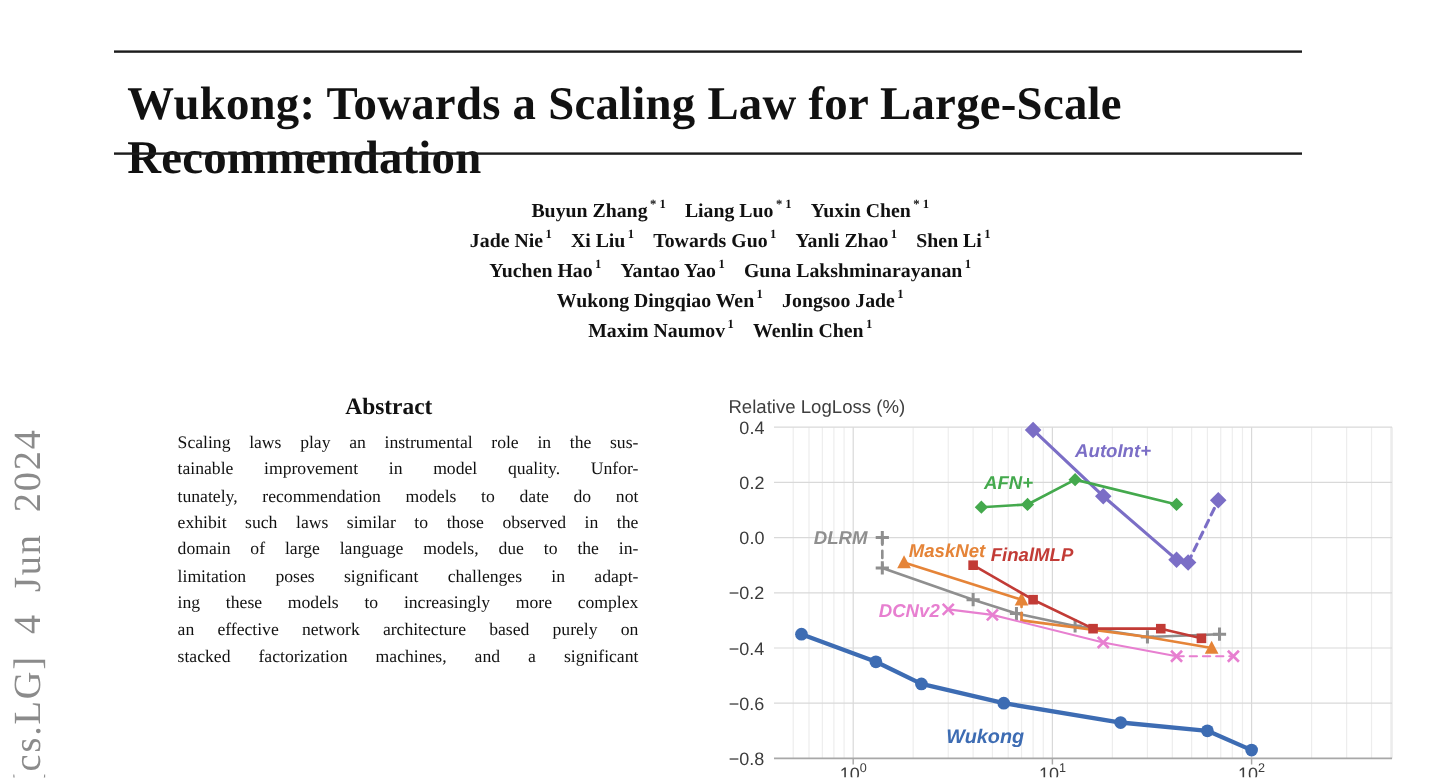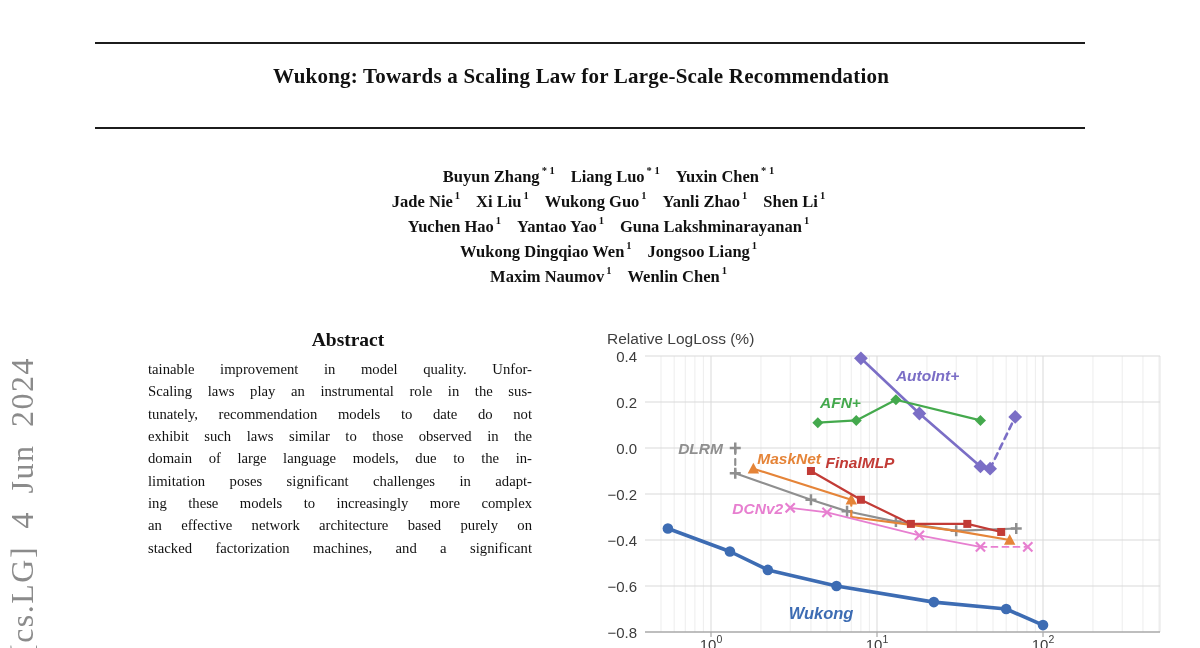--- a/index.html
+++ b/index.html
@@ -4,29 +4,29 @@
 <style>
   html,body{margin:0;padding:0;}
   body{
     width:1200px;height:648px;position:relative;overflow:hidden;
     background:#ffffff;font-family:"Liberation Serif", serif;color:#111;
   }
   .rule{position:absolute;left:95px;width:990px;height:2px;background:#1c1c1c;}
   #rule-top{top:42px;}
   #rule-bottom{top:127px;}
   #paper-title{
-    position:absolute;left:86px;top:64px;width:990px;text-align:center;
-    font-size:21px;font-weight:bold;letter-spacing:.2px;
+    position:absolute;left:106px;top:64px;width:990px;
+    font-size:39px;font-weight:bold;letter-spacing:.2px;
   }
   #authors{position:absolute;left:0;top:159px;width:1200px;text-align:center;}
   .author-line{height:25px;line-height:25px;font-weight:bold;font-size:16.5px;margin-left:17px;}
   .author{margin:0 8px;white-space:nowrap;}
   .author sup{font-size:10.5px;position:relative;top:-1px;margin-left:2px;}
   #abstract-heading{
-    position:absolute;left:156px;top:329px;width:384px;text-align:center;
+    position:absolute;left:132px;top:329px;width:384px;text-align:center;
     font-weight:bold;font-size:19.5px;
   }
   #abstract-body{
     position:absolute;left:148px;top:358px;width:384px;
     font-size:14.7px;line-height:22.35px;
   }
   .abs-line{text-align:justify;text-align-last:justify;white-space:nowrap;}
   #arxiv-label{
     position:absolute;left:4px;top:655px;transform-origin:0 0;
     transform:rotate(-90deg);white-space:nowrap;
@@ -40,31 +40,31 @@
 <body>
 
 <div class="rule" id="rule-top"></div>
 
 <div id="paper-title">Wukong: Towards a Scaling Law for Large-Scale Recommendation</div>
 
 <div class="rule" id="rule-bottom"></div>
 
 <div id="authors">
     <div class="author-line"><span class="author"><span>Buyun Zhang</span><sup>* 1</sup></span><span class="author"><span>Liang Luo</span><sup>* 1</sup></span><span class="author"><span>Yuxin Chen</span><sup>* 1</sup></span></div>
-    <div class="author-line"><span class="author"><span>Jade Nie</span><sup>1</sup></span><span class="author"><span>Xi Liu</span><sup>1</sup></span><span class="author"><span>Wukong Guo</span><sup>1</sup></span><span class="author"><span>Yanli Zhao</span><sup>1</sup></span><span class="author"><span>Shen Li</span><sup>1</sup></span></div>
+    <div class="author-line"><span class="author"><span>Jade Nie</span><sup>1</sup></span><span class="author"><span>Xi Liu</span><sup>1</sup></span><span class="author"><span>Towards Guo</span><sup>1</sup></span><span class="author"><span>Yanli Zhao</span><sup>1</sup></span><span class="author"><span>Shen Li</span><sup>1</sup></span></div>
     <div class="author-line"><span class="author"><span>Yuchen Hao</span><sup>1</sup></span><span class="author"><span>Yantao Yao</span><sup>1</sup></span><span class="author"><span>Guna Lakshminarayanan</span><sup>1</sup></span></div>
-    <div class="author-line"><span class="author"><span>Wukong Dingqiao Wen</span><sup>1</sup></span><span class="author"><span>Jongsoo Liang</span><sup>1</sup></span></div>
+    <div class="author-line"><span class="author"><span>Wukong Dingqiao Wen</span><sup>1</sup></span><span class="author"><span>Jongsoo Jade</span><sup>1</sup></span></div>
     <div class="author-line"><span class="author"><span>Maxim Naumov</span><sup>1</sup></span><span class="author"><span>Wenlin Chen</span><sup>1</sup></span></div>
   </div>
 
 <div id="abstract-heading">Abstract</div>
 
 <div id="abstract-body">
+    <div class="abs-line">Scaling laws play an instrumental role in the sus-</div>
     <div class="abs-line">tainable improvement in model quality. Unfor-</div>
-    <div class="abs-line">Scaling laws play an instrumental role in the sus-</div>
     <div class="abs-line">tunately, recommendation models to date do not</div>
     <div class="abs-line">exhibit such laws similar to those observed in the</div>
     <div class="abs-line">domain of large language models, due to the in-</div>
     <div class="abs-line">limitation poses significant challenges in adapt-</div>
     <div class="abs-line">ing these models to increasingly more complex</div>
     <div class="abs-line">an effective network architecture based purely on</div>
     <div class="abs-line">stacked factorization machines, and a significant</div>
   </div>
 
 <div id="arxiv-label">[cs.LG] 4 Jun 2024</div>

